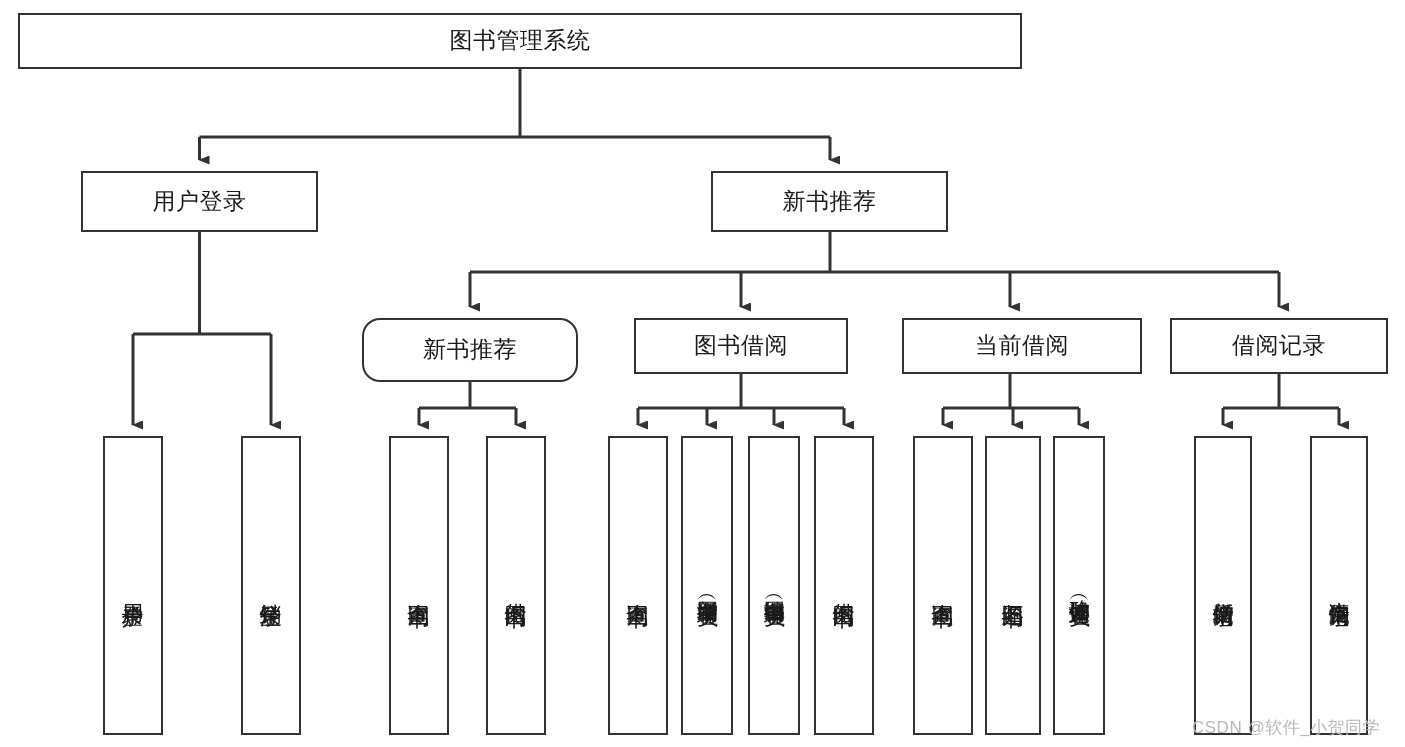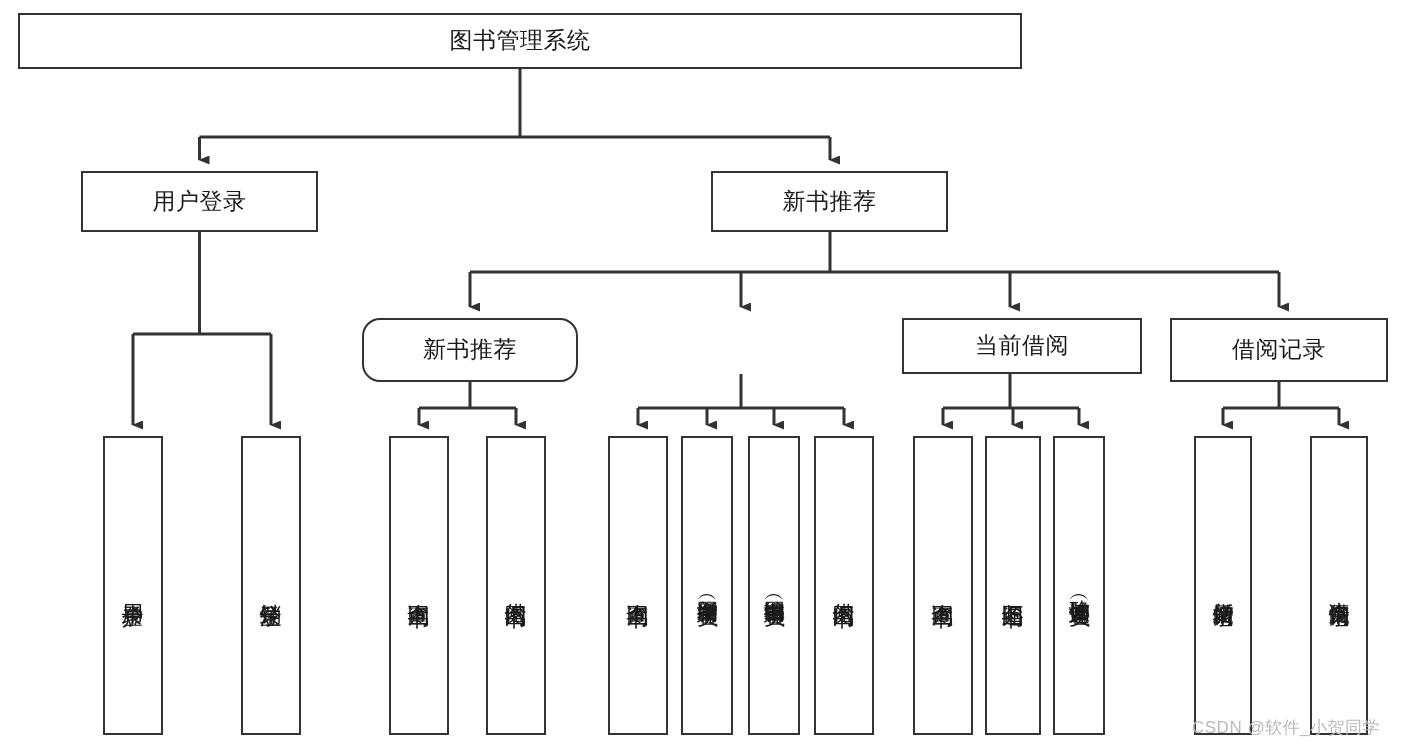--- a/index.html
+++ b/index.html
@@ -133,24 +133,27 @@
   <div class="node-box" style="left:81px; top:171px; width:237px; height:61px;">
     <span class="node-label-h">用户登录</span>
   </div>
   <div class="node-box" style="left:711px; top:171px; width:237px; height:61px;">
     <span class="node-label-h">新书推荐</span>
   </div>
 
   <div class="node-box" style="left:362px; top:318px; width:216px; height:64px;border-radius:18px;">
     <span class="node-label-h">新书推荐</span>
   </div>
+  <div class="node-box" style="left:634px; top:318px; width:214px; height:56px;">
+    <span class="node-label-h">图书借阅</span>
+  </div>
   <div class="node-box" style="left:902px; top:318px; width:240px; height:56px;">
     <span class="node-label-h">当前借阅</span>
   </div>
-  <div class="node-box" style="left:1170px; top:318px; width:218px; height:64px;">
+  <div class="node-box" style="left:1170px; top:318px; width:218px; height:56px;">
     <span class="node-label-h">借阅记录</span>
   </div>
 
   <div class="leaf-box" style="left:103px; top:436px; width:60px; height:299px;">
     <span class="node-label-v">用户登录</span>
   </div>
   <div class="leaf-box" style="left:241px; top:436px; width:60px; height:299px;">
     <span class="node-label-v">注销登录</span>
   </div>
 

